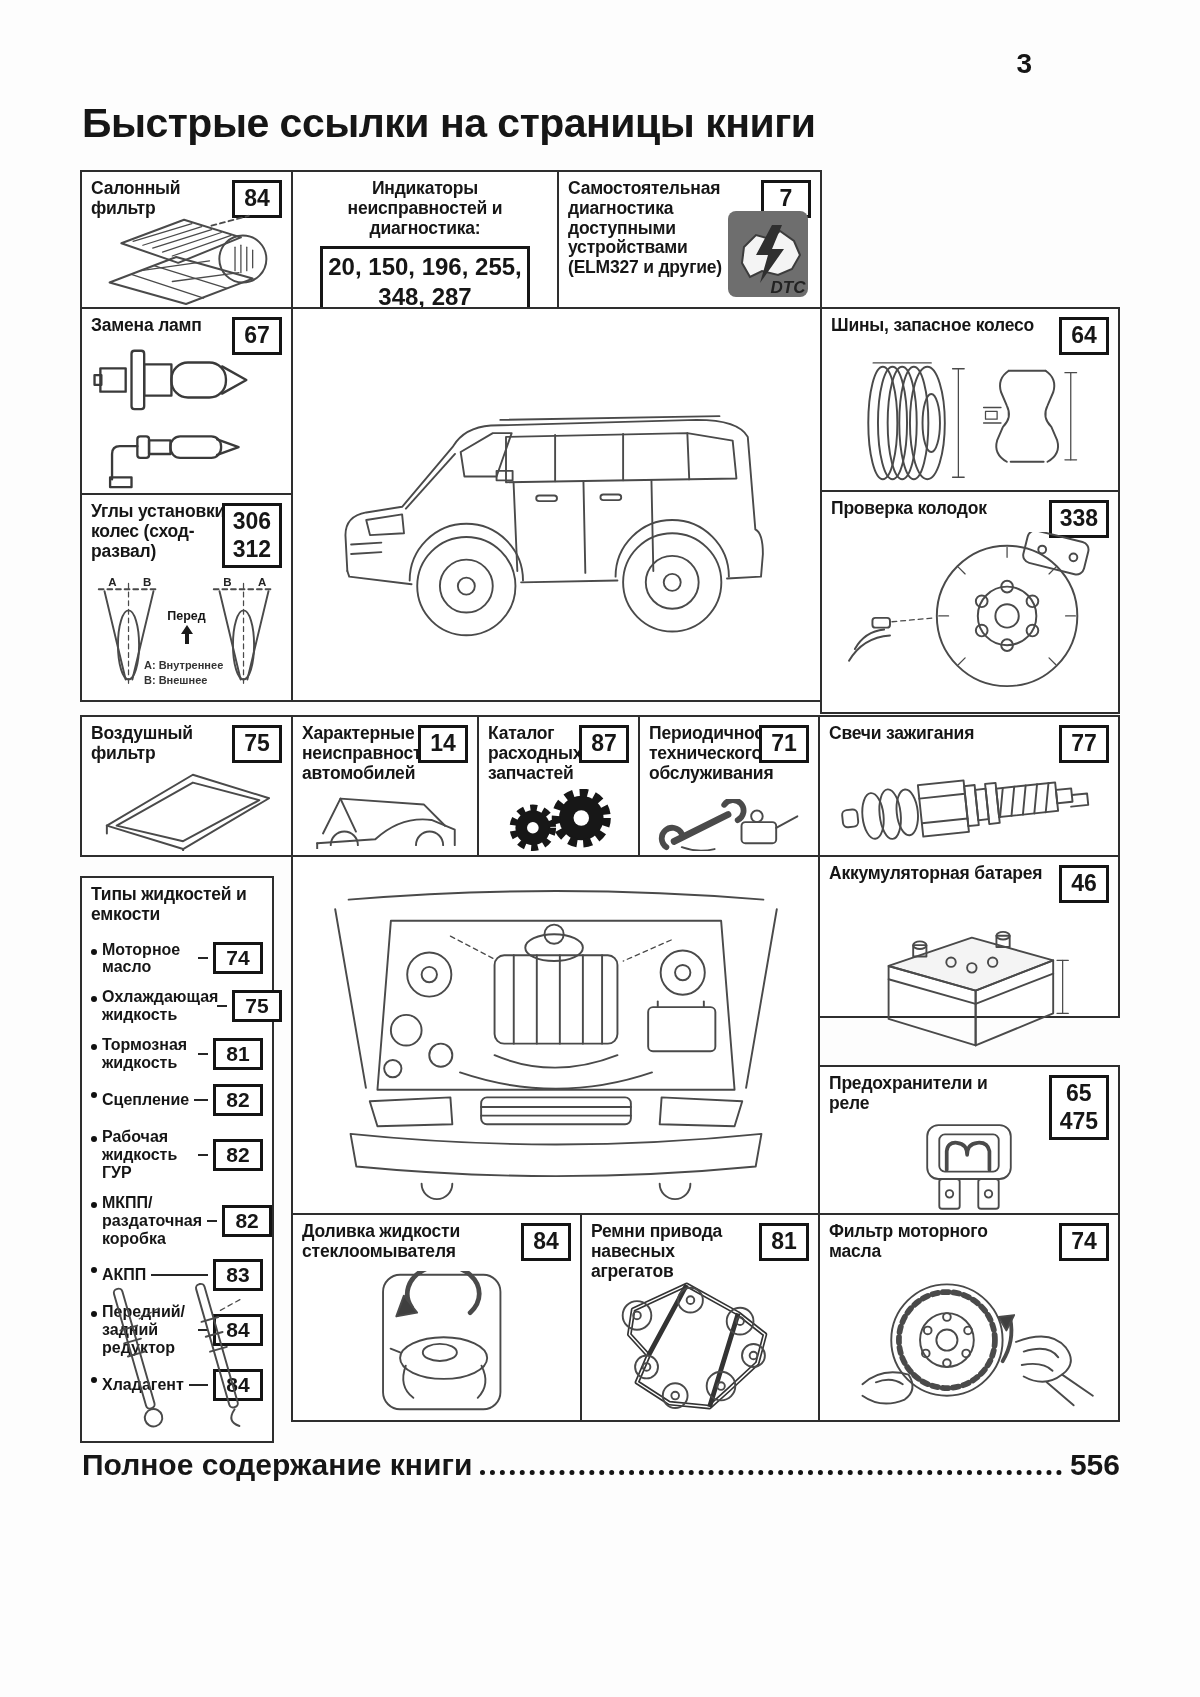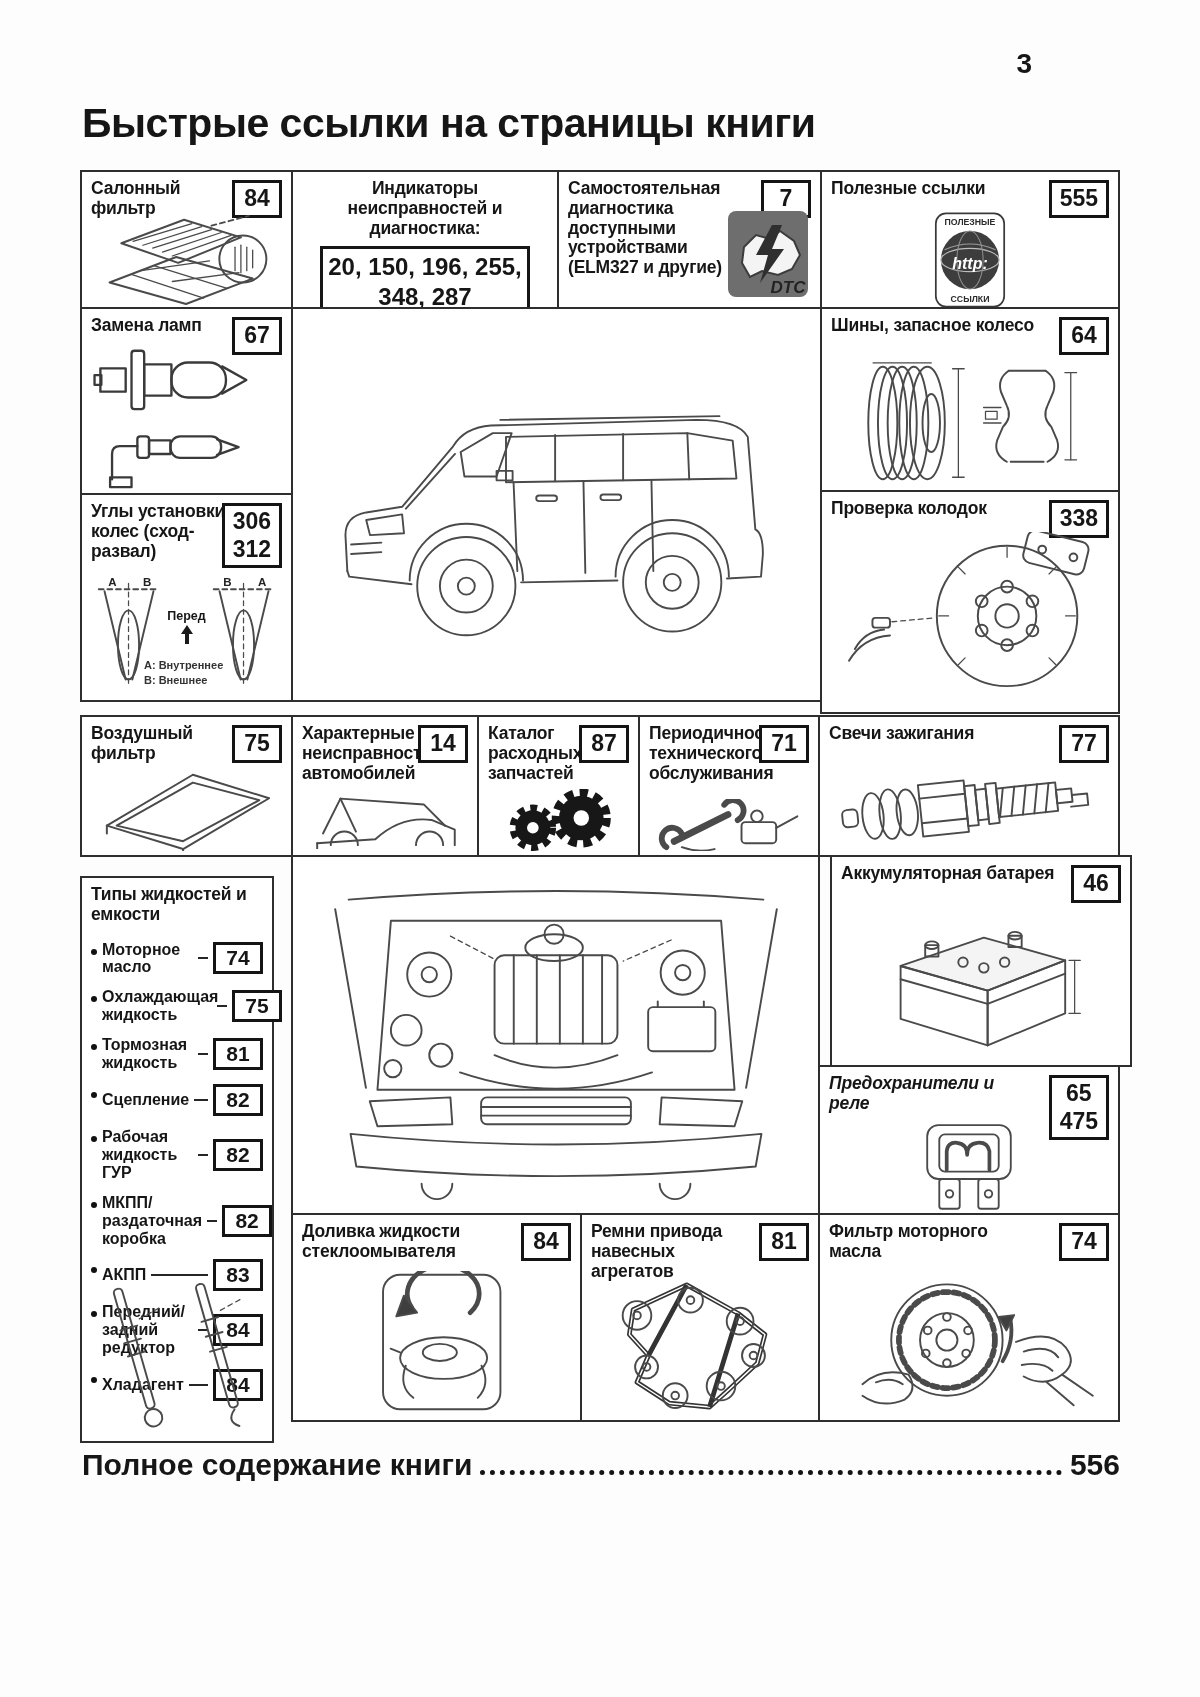--- a/index.html
+++ b/index.html
@@ -117,36 +117,20 @@
     <div class="dtc-wrap">
       <svg width="84" height="90" viewBox="0 0 84 90">
         <rect x="2" y="2" width="80" height="86" rx="8" fill="#6e6e6e"></rect>
         <path d="M18,38 l12,-12 14,4 10,-8 14,10 6,14 -8,14 -14,6 -16,-4 -12,6 -8,-14 z" fill="#f4f4f4" stroke="#3c3c3c" stroke-width="2"></path>
         <polygon points="46,16 30,46 42,46 34,74 58,40 46,40 56,16" fill="#2f2f2f"></polygon>
         <text x="62" y="84" text-anchor="middle" font-size="17" font-weight="bold" font-style="italic" fill="#232323">DTC</text>
       </svg>
     </div>
   </div>
 
-  <div class="cell" style="left:820px;top:170px;width:300px;height:139px;">
-    <div class="cell-title pr">Полезные ссылки</div>
-    <div class="badge">555</div>
-    <div class="art links-art" style="top:38px;">
-      <svg width="110" height="96" viewBox="0 0 110 132">
-        <rect x="8" y="2" width="94" height="128" rx="14" class="stk"></rect>
-        <text x="55" y="18" text-anchor="middle" font-size="12" font-weight="bold" fill="#2a2a2a">ПОЛЕЗНЫЕ</text>
-        <circle cx="55" cy="66" r="40" fill="#3d3d3d"></circle>
-        <ellipse cx="55" cy="66" rx="40" ry="16" fill="none" stroke="#bdbdbd" stroke-width="1.6"></ellipse>
-        <ellipse cx="55" cy="66" rx="18" ry="40" fill="none" stroke="#8f8f8f" stroke-width="1.4"></ellipse>
-        <path d="M20,52 Q55,36 90,52" stroke="#9a9a9a" stroke-width="1.4" fill="none"></path>
-        <text x="55" y="78" text-anchor="middle" font-size="22" font-weight="bold" font-style="italic" fill="#ffffff">http:</text>
-        <text x="55" y="124" text-anchor="middle" font-size="12" font-weight="bold" fill="#2a2a2a">ССЫЛКИ</text>
-      </svg>
-    </div>
-  </div>
 
   <div class="cell" style="left:80px;top:307px;width:213px;height:188px;">
     <div class="cell-title pr">Замена ламп</div>
     <div class="badge">67</div>
     <div class="art" style="top:34px;">
       <svg width="190" height="146" viewBox="0 0 190 150">
         <g class="stk">
           <rect x="6" y="26" width="26" height="24"></rect>
             <rect x="0" y="33" width="7" height="10"></rect>
           <rect x="38" y="8" width="13" height="60" rx="3"></rect>
@@ -532,21 +516,21 @@
           <polygon points="454,244 370,240 368,268 446,270"></polygon>
           <path d="M46,278 Q260,300 474,278 L468,312 Q260,332 52,312 Z"></path>
           <path d="M120,330 a16,16 0 0 0 32,0 M368,330 a16,16 0 0 0 32,0"></path>
           <line class="dash thin" x1="150" y1="72" x2="196" y2="96"></line>
           <line class="dash thin" x1="380" y1="76" x2="330" y2="98"></line>
         </g>
       </svg>
     </div>
   </div>
 
-  <div class="cell" style="left:818px;top:855px;width:302px;height:212px;margin-left:12px;">
+  <div class="cell" style="left:818px;top:855px;width:302px;height:163px;">
     <div class="cell-title pr">Аккумуляторная батарея</div>
     <div class="badge">46</div>
     <div class="art" style="top:56px;">
       <svg width="230" height="140" viewBox="0 0 230 148">
         <g class="st">
           <polygon points="30,56 118,26 204,50 122,82" fill="#f4f4f4"></polygon>
           <polygon points="30,56 122,82 122,140 30,112"></polygon>
           <polygon points="122,82 204,50 204,106 122,140"></polygon>
           <line x1="30" y1="70" x2="122" y2="96"></line>
             <line x1="122" y1="96" x2="204" y2="64"></line>
@@ -561,21 +545,21 @@
             <line x1="214" y1="50" x2="214" y2="106"></line>
               <line x1="208" y1="50" x2="220" y2="50"></line>
               <line x1="208" y1="106" x2="220" y2="106"></line>
           </g>
         </g>
       </svg>
     </div>
   </div>
 
   <div class="cell" style="left:818px;top:1065px;width:302px;height:152px;">
-    <div class="cell-title" style="padding-right:98px;font-style:italic;">Предохранители и реле</div>
+    <div class="cell-title" style="padding-right:98px;">Предохранители и реле</div>
     <div class="badge">
       <span class="b2">65</span>
       <span class="b2">475</span>
     </div>
     <div class="art" style="top:52px;">
       <svg width="130" height="94" viewBox="0 0 140 100">
         <g class="st">
           <rect x="25" y="6" width="90" height="58" rx="12"></rect>
           <rect x="38" y="16" width="64" height="40" rx="6"></rect>
           <path d="M46,54 V34 Q47,24 57,25 Q68,26 68,38 Q68,26 79,25 Q90,24 92,34 V54" stroke-width="4"></path>

